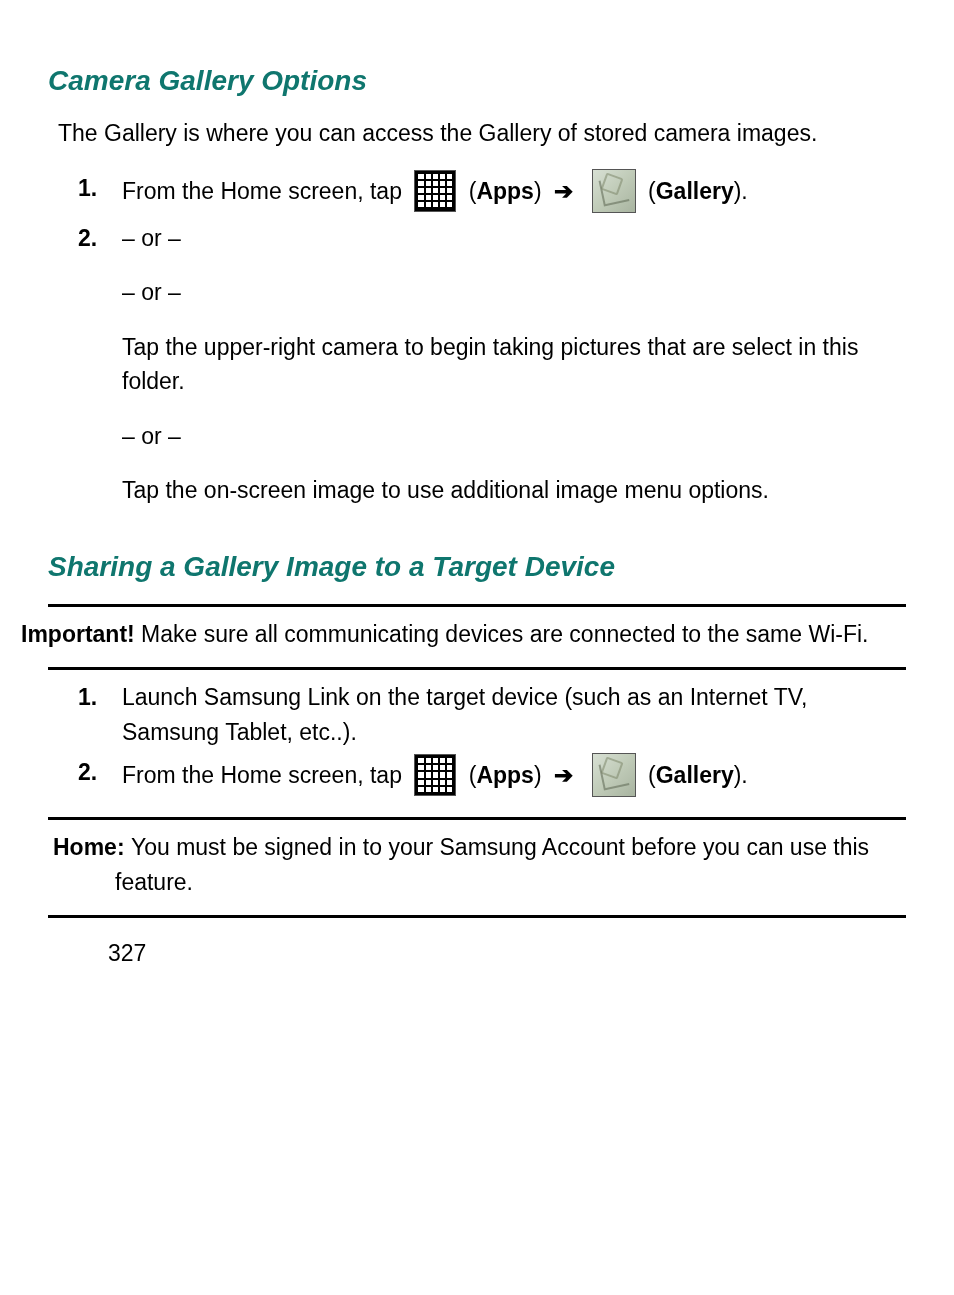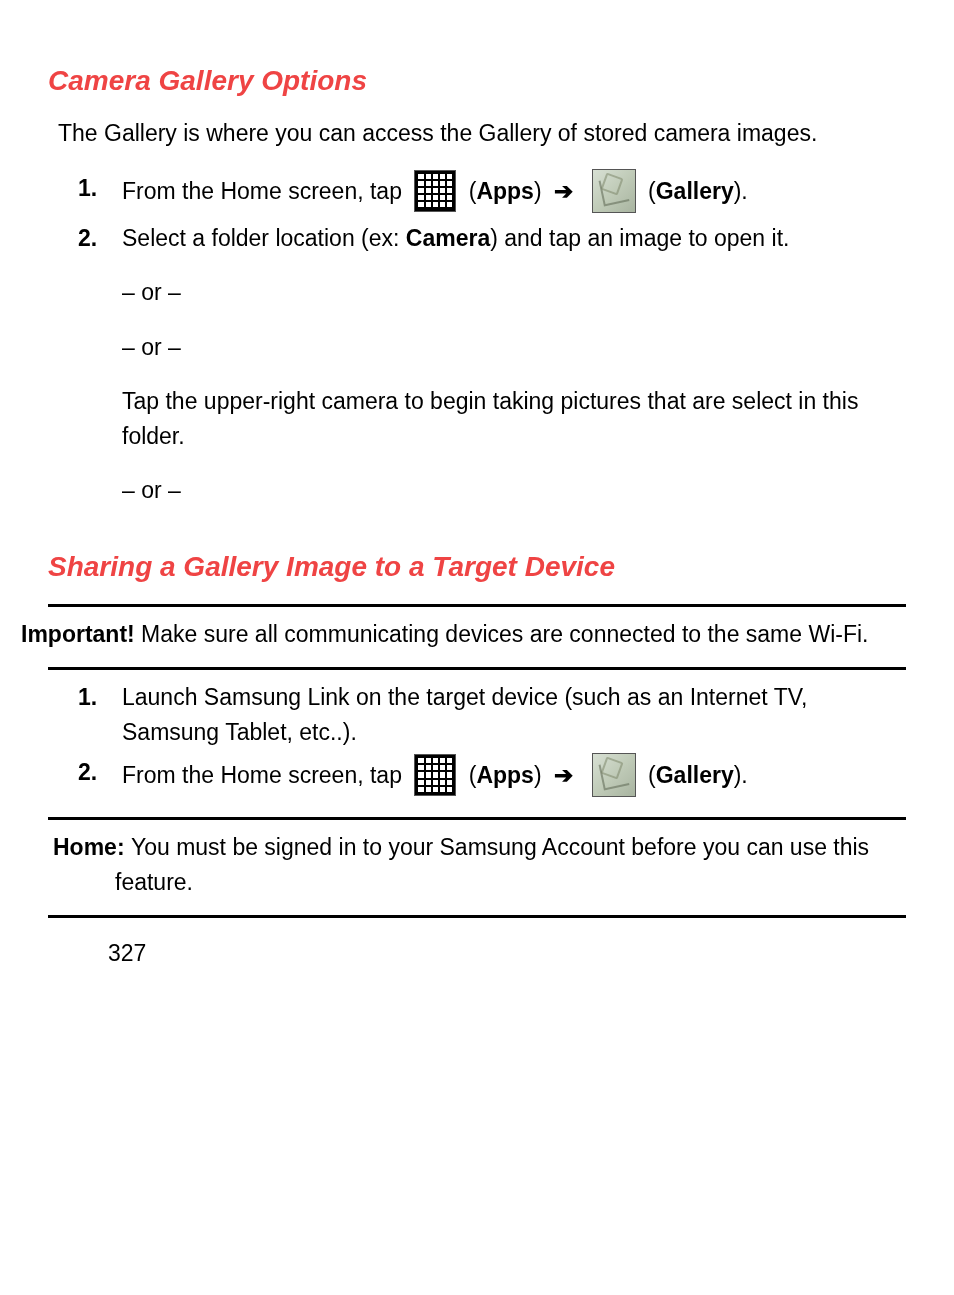--- a/index.html
+++ b/index.html
@@ -6,21 +6,21 @@
     font-family: Arial, Helvetica, sans-serif;
     margin: 0;
     padding: 60px 48px 40px 48px;
     width: 954px;
     box-sizing: border-box;
     color: #000;
     font-size: 23px;
     line-height: 1.5;
   }
   h2.section {
-    color: #ef4444;
+    color: #0f766e;
     font-style: italic;
     font-weight: bold;
     font-size: 28px;
     margin: 0 0 14px 0;
   }
   p.intro {
     margin: 0 0 20px 10px;
   }
   ol.steps {
     list-style: none;
@@ -169,27 +169,25 @@
         (<span class="bold">Apps</span>)
         <span class="arrow">➔</span>
         <span class="icon-box gallery-icon"></span>
         (<span class="bold">Gallery</span><span>).</span>
       </span>
     </div>
   </li>
   <li>
     <div class="num">2.</div>
     <div class="step-body">
-      <p>
-        <span>Select a folder location (ex: </span><span class="bold">Camera</span><span>) and tap an image to open it.</span>
-      </p>
       <p>– or –</p>
       <p>– or –</p>
       <p>Tap the upper-right camera to begin taking pictures that are select in this folder.</p>
       <p>– or –</p>
+      <p>Tap the on-screen image to use additional image menu options.</p>
     </div>
   </li>
 </ol>
 
 <h2 class="section">Sharing a Gallery Image to a Target Device</h2>
 
 <hr class="rule">
 
 <div class="important-block">
   <span class="important-text">

